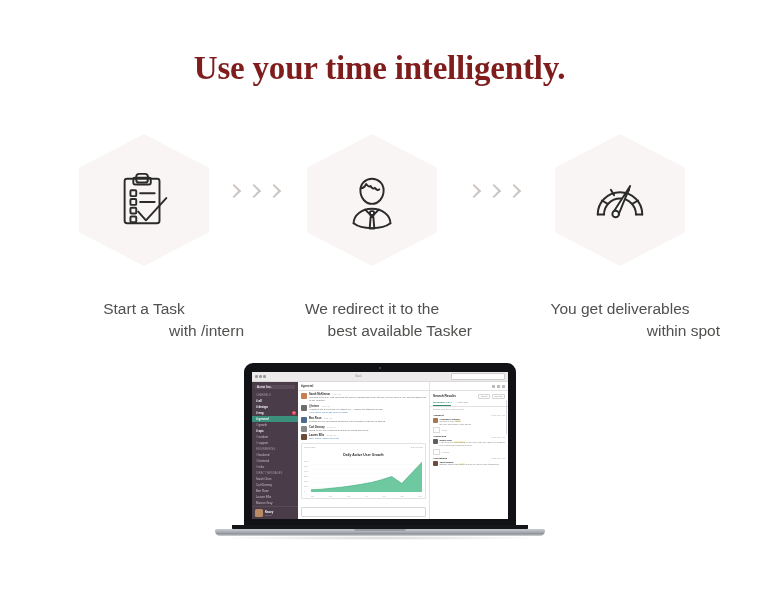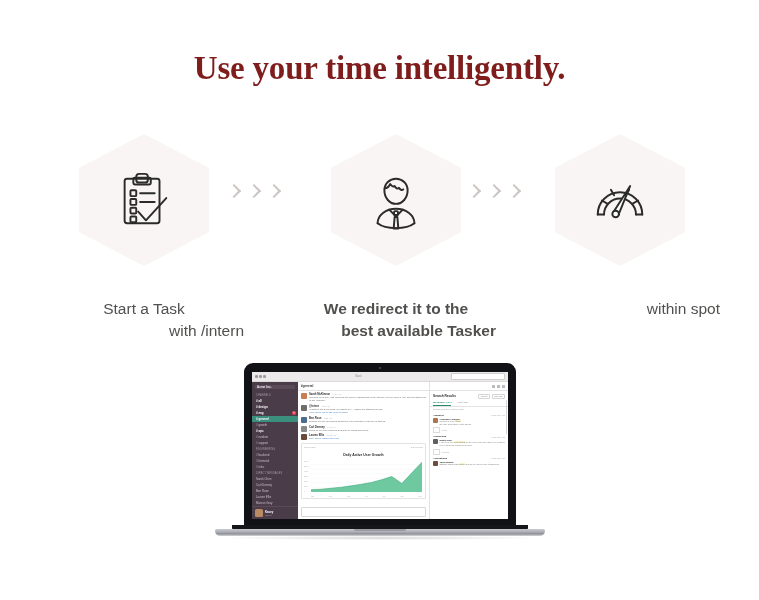--- a/index.html
+++ b/index.html
@@ -38,21 +38,21 @@
     width: 620px;
     height: 210px;
   }
   .step {
     position: absolute;
     top: 0;
     width: 200px;
     text-align: center;
   }
   .step-1 { left: 44px; }
-  .step-2 { left: 296px; font-weight: bold; }
+  .step-2 { left: 272px; }
   .step-3 { left: 520px; }
 
   .hexwrap {
     position: relative;
     width: 130px;
     height: 132px;
     margin: 4px auto 0 auto;
   }
   .hex {
     position: absolute;
@@ -497,20 +497,21 @@
           <path d="M13.3 32.5l5.6 3.3"></path>
           <path d="M22.6 21.4l3.3 5.7"></path>
           <path d="M50.7 32.5l-5.6 3.3"></path>
           <path d="M41.4 21.4l-3.3 5.7"></path>
           <path d="M24.8 45.2L42.5 17.5l-12.2 30.1z" fill="#ffffff"></path>
           <circle cx="27.5" cy="46.5" r="3.4" fill="#ffffff"></circle>
         </svg>
       </div>
     </div>
     <div class="step-caption">
+      <span>You get deliverables</span>
       <span class="l2">within spot</span>
     </div>
   </div>
 </div>
 
 <div class="chevrons chev-1">
   <div class="chev"></div>
   <div class="chev"></div>
   <div class="chev"></div>
 </div>

